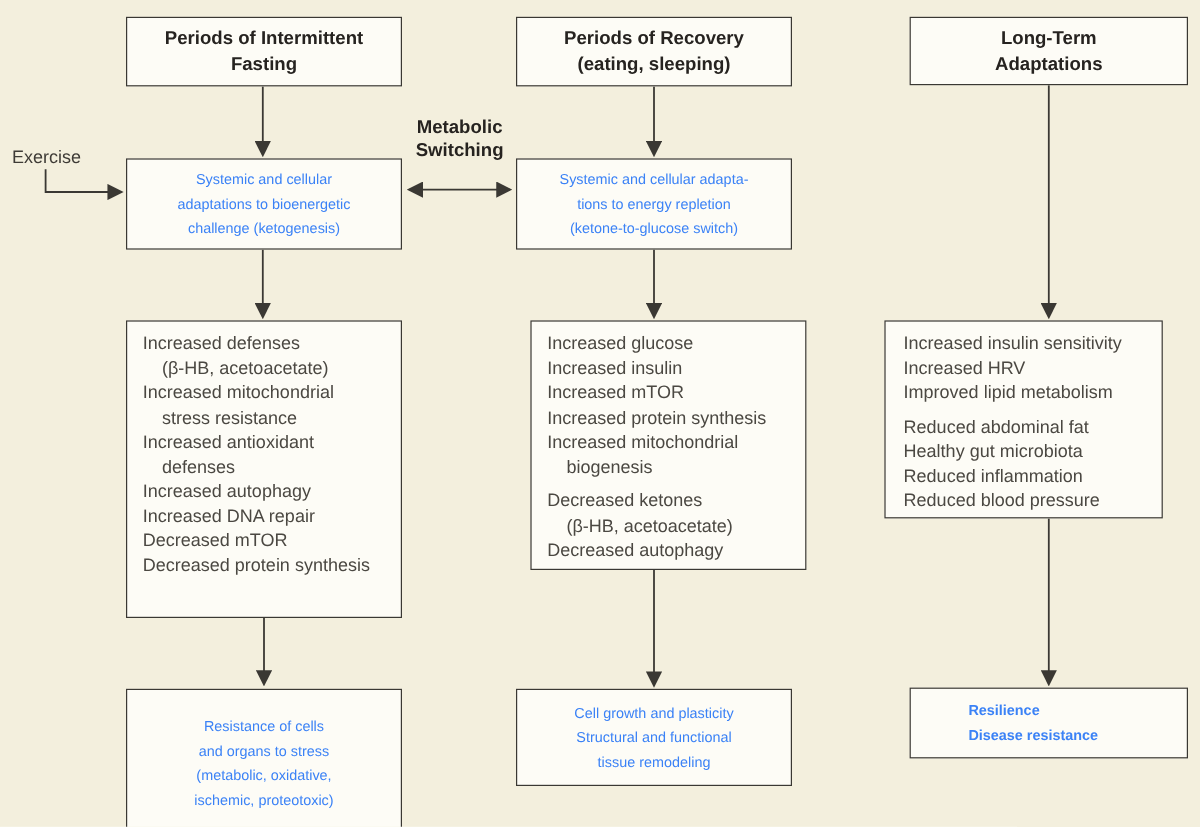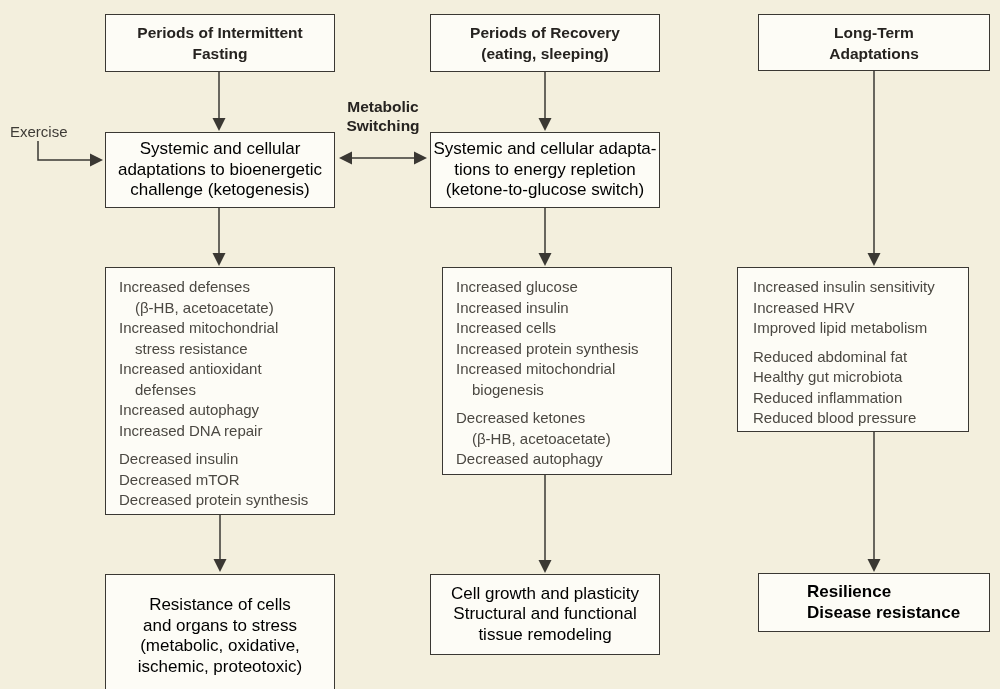--- a/index.html
+++ b/index.html
@@ -30,23 +30,23 @@
     border: 1.5px solid #3a3833;
   }
   .center-box {
     display: flex;
     align-items: center;
     justify-content: center;
     text-align: center;
   }
   .box-text {
     white-space: pre-line;
-    font-size: 17px;
+    font-size: 12px;
     line-height: 20.5px;
-    color: #000000;
+    color: #3b82f6;
   }
   .header-box .box-text {
     font-weight: bold;
     color: #262320;
     line-height: 21px;
     font-size: 15.5px;
   }
   .list {
     padding: 9px 8px 0 13px;
   }
@@ -120,21 +120,20 @@
   <div class="box" style="left:105px; top:267px; width:230px; height:248px;">
     <div class="list">
         <div class="li">Increased defenses</div>
         <div class="li ind">(β-HB, acetoacetate)</div>
         <div class="li">Increased mitochondrial</div>
         <div class="li ind">stress resistance</div>
         <div class="li">Increased antioxidant</div>
         <div class="li ind">defenses</div>
         <div class="li">Increased autophagy</div>
         <div class="li">Increased DNA repair</div>
-        <div class="li gap">Decreased insulin</div>
         <div class="li">Decreased mTOR</div>
         <div class="li">Decreased protein synthesis</div>
       </div>
   </div>
 
   <div class="box center-box" style="left:105px; top:574px; width:230px; height:124px;">
     <div class="box-text">Resistance of cells
 and organs to stress
 (metabolic, oxidative,
 ischemic, proteotoxic)</div>
@@ -148,21 +147,21 @@
   <div class="box center-box" style="left:430px; top:132px; width:230px; height:76px;">
     <div class="box-text">Systemic and cellular adapta-
 tions to energy repletion
 (ketone-to-glucose switch)</div>
   </div>
 
   <div class="box" style="left:430px; top:267px; width:230px; height:208px;margin-left:12px;">
     <div class="list">
         <div class="li">Increased glucose</div>
         <div class="li">Increased insulin</div>
-        <div class="li">Increased cells</div>
+        <div class="li">Increased mTOR</div>
         <div class="li">Increased protein synthesis</div>
         <div class="li">Increased mitochondrial</div>
         <div class="li ind">biogenesis</div>
         <div class="li gap">Decreased ketones</div>
         <div class="li ind">(β-HB, acetoacetate)</div>
         <div class="li">Decreased autophagy</div>
       </div>
   </div>
 
   <div class="box center-box" style="left:430px; top:574px; width:230px; height:81px;">

